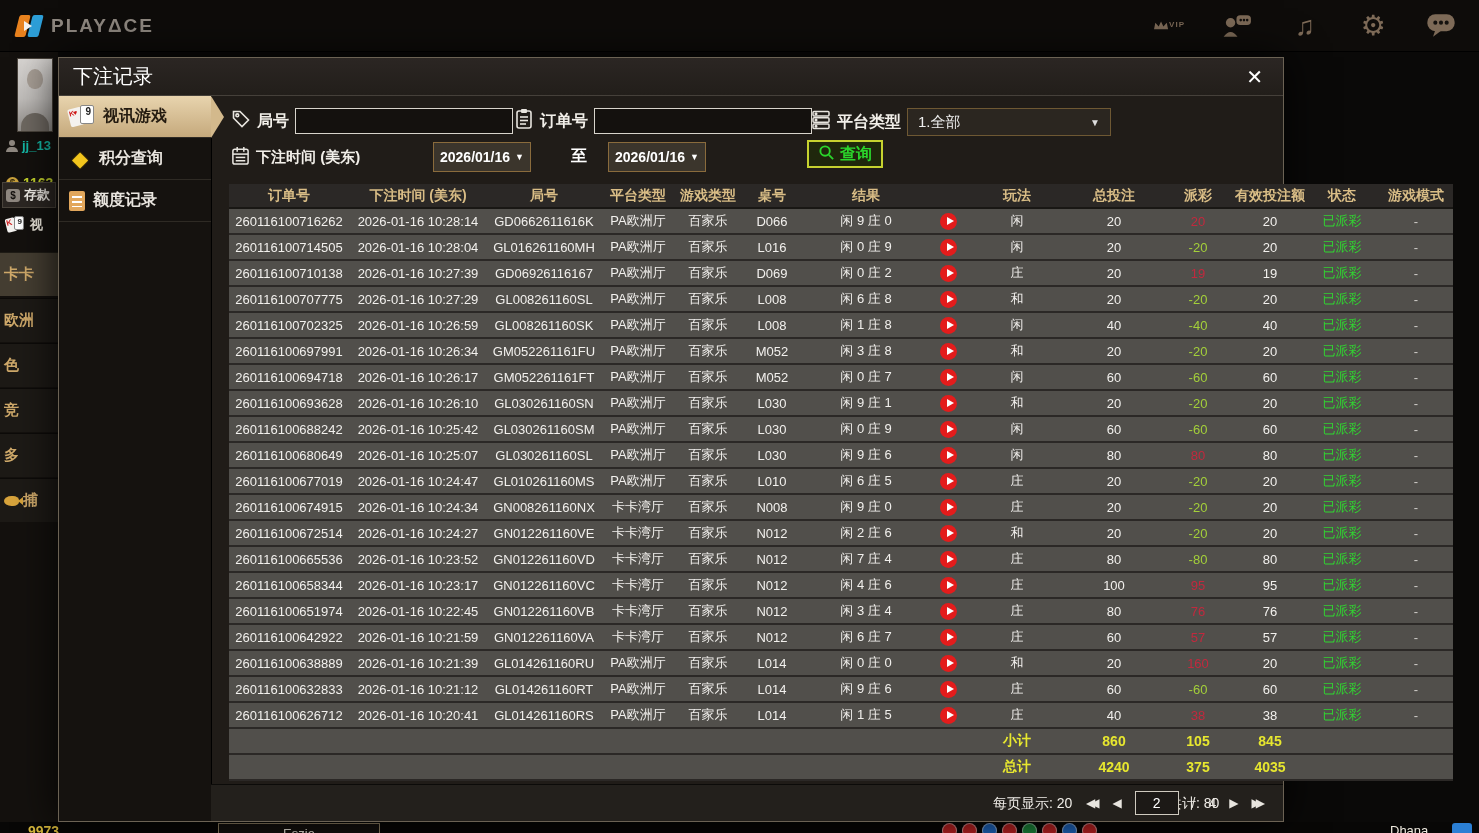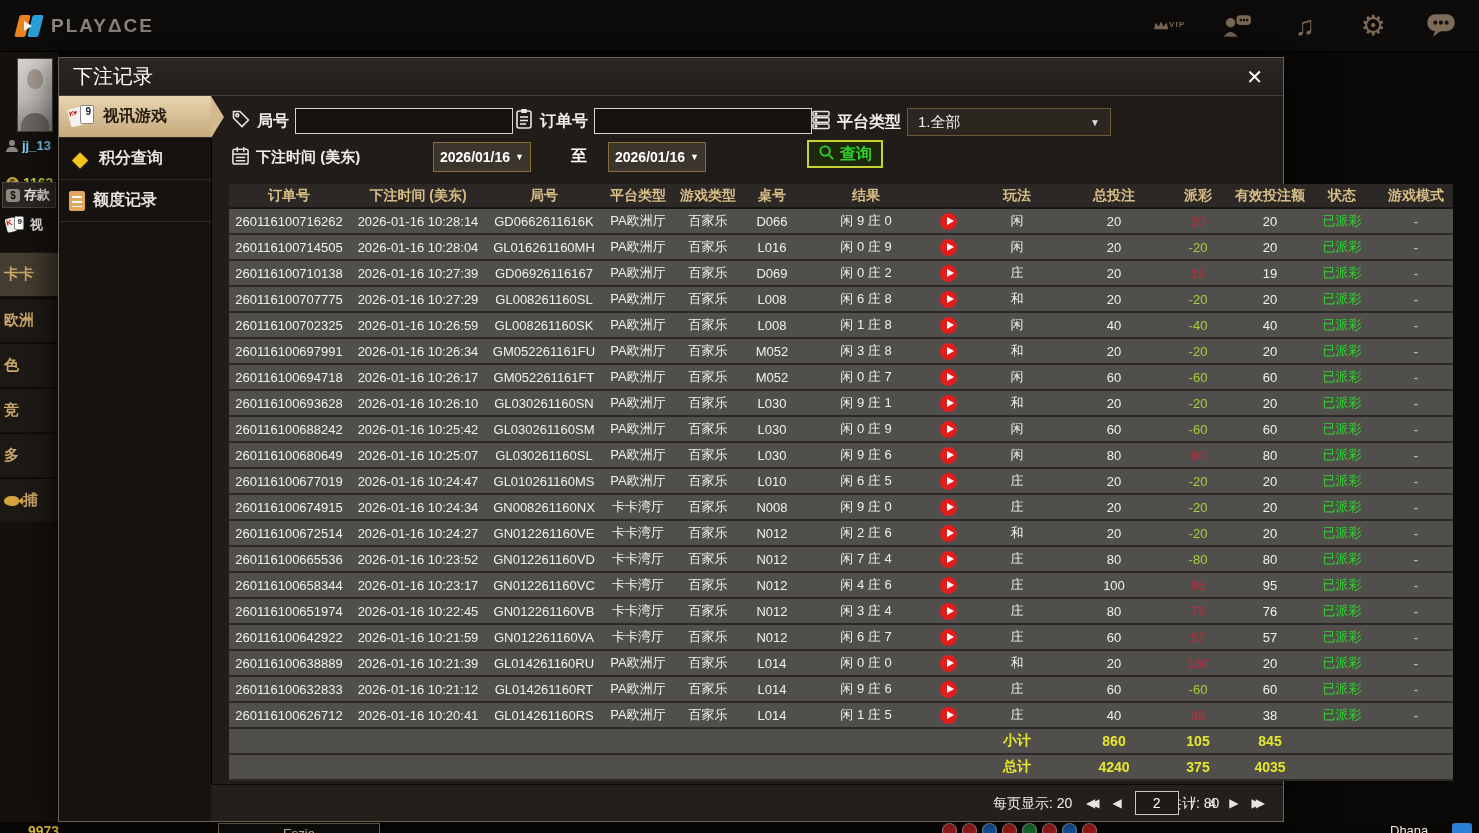--- a/index.html
+++ b/index.html
@@ -19,21 +19,21 @@
   .tic svg{display:block;}
   .tic i{font-style:normal;font-size:8px;font-weight:bold;letter-spacing:1px;margin-top:-2px;color:#7d6a57;}
   .tic-music::before{content:'♫';font-size:27px;line-height:28px;}
   .tic-gear::before{content:'⚙';font-size:28px;line-height:30px;}
   
   .bg-left{position:absolute;left:0;top:52px;width:58px;bottom:11px;background:#14110e;overflow:hidden;z-index:1;}
   .bgi{position:absolute;left:6px;display:flex;align-items:center;gap:4px;white-space:nowrap;font-weight:bold;}
   [data-name="bg-avatar"]{top:6px;left:17px;width:34px;height:72px;background:linear-gradient(#d8d5d2 0%,#c2bfbc 55%,#8f8b87 100%);border:1px solid #4a443c;}
   [data-name="bg-avatar"]::before{content:'';position:absolute;left:9px;top:10px;width:16px;height:20px;border-radius:50% 50% 45% 45%;background:#a89f96;}
   [data-name="bg-avatar"]::after{content:'';position:absolute;left:3px;bottom:0;width:28px;height:18px;border-radius:14px 14px 0 0;background:#6f6962;}
-  [data-name="bg-username"]{top:86px;color:#7dd3fc;font-size:13px;}
+  [data-name="bg-username"]{top:86px;color:#14b8a6;font-size:13px;}
   [data-name="bg-balance"]{top:104px;color:#c6d42c;font-size:14px;margin-top:19px;}
   [data-name="bg-deposit"]{top:130px;left:2px;width:54px;height:26px;background:#2c2723;border:1px solid #4a443c;color:#f1eee8;font-size:13px;padding-left:3px;box-sizing:border-box;}
   [data-name="bg-video"]{top:164px;color:#efeadf;font-size:13px;}
   .bgrow{left:0 !important;width:58px;height:44px;padding-left:4px;box-sizing:border-box;color:#cfa96a;font-size:15px;border-top:1px solid rgba(0,0,0,.55);background:#1d1a16;}
   [data-name="bg-menu-1"]{top:200px;background:#453e32;}
   [data-name="bg-menu-2"]{top:246px;align-items:center;}
   [data-name="bg-menu-3"]{top:291px;}
   [data-name="bg-menu-4"]{top:336px;}
   [data-name="bg-menu-5"]{top:381px;}
   [data-name="bg-menu-6"]{top:426px;padding-left:4px;}

